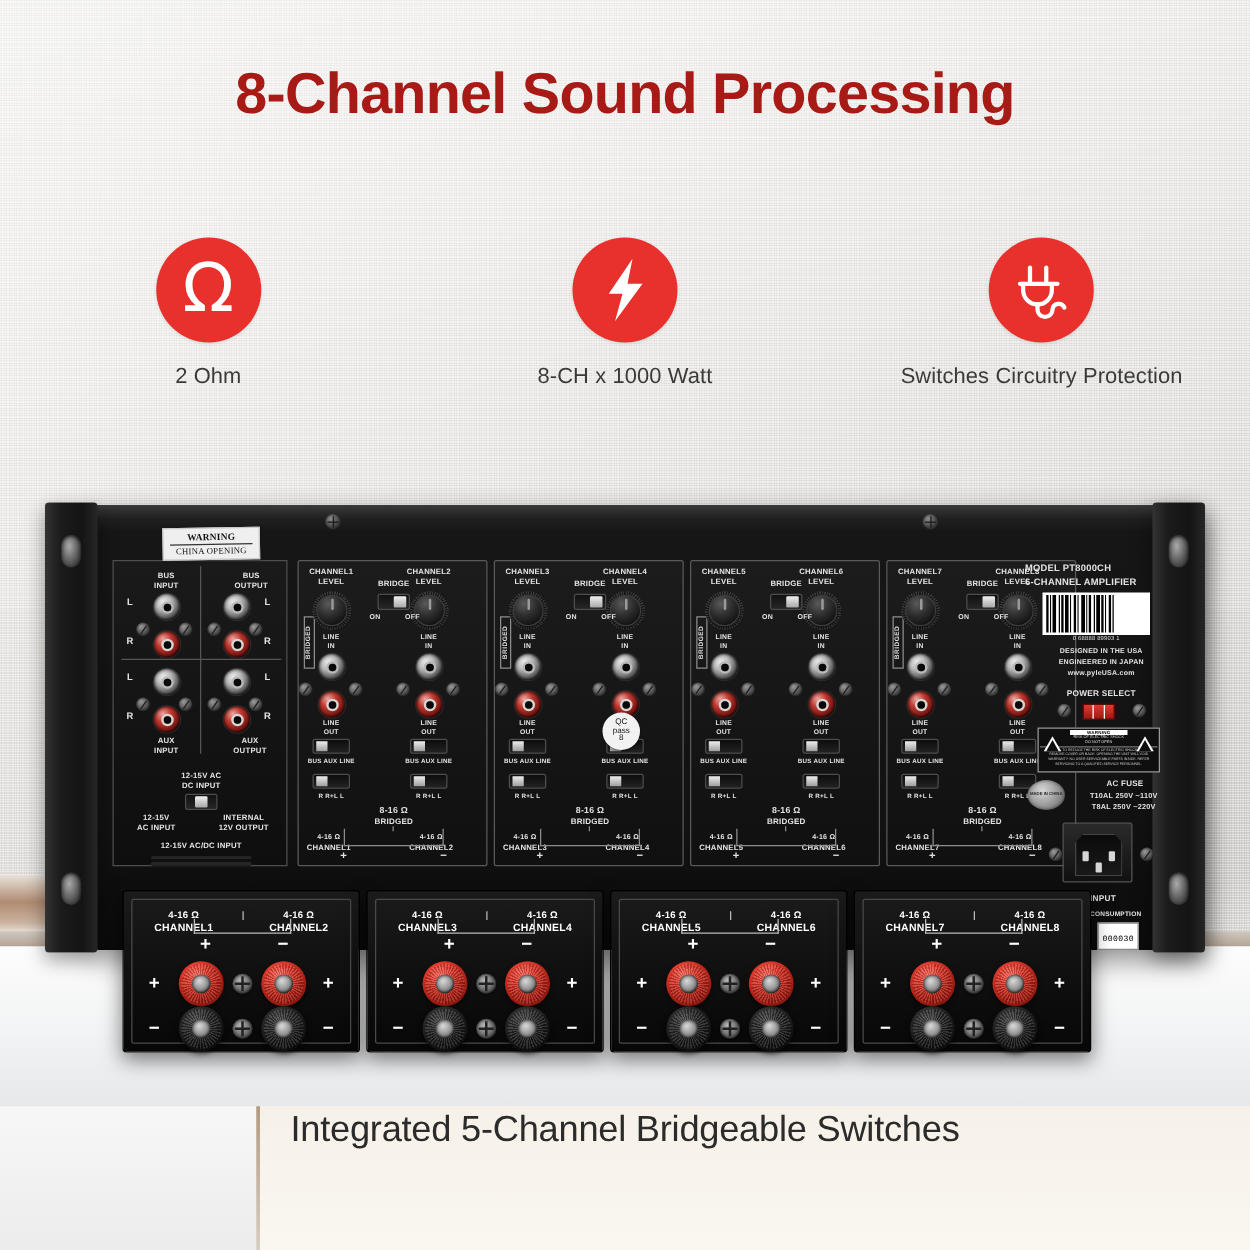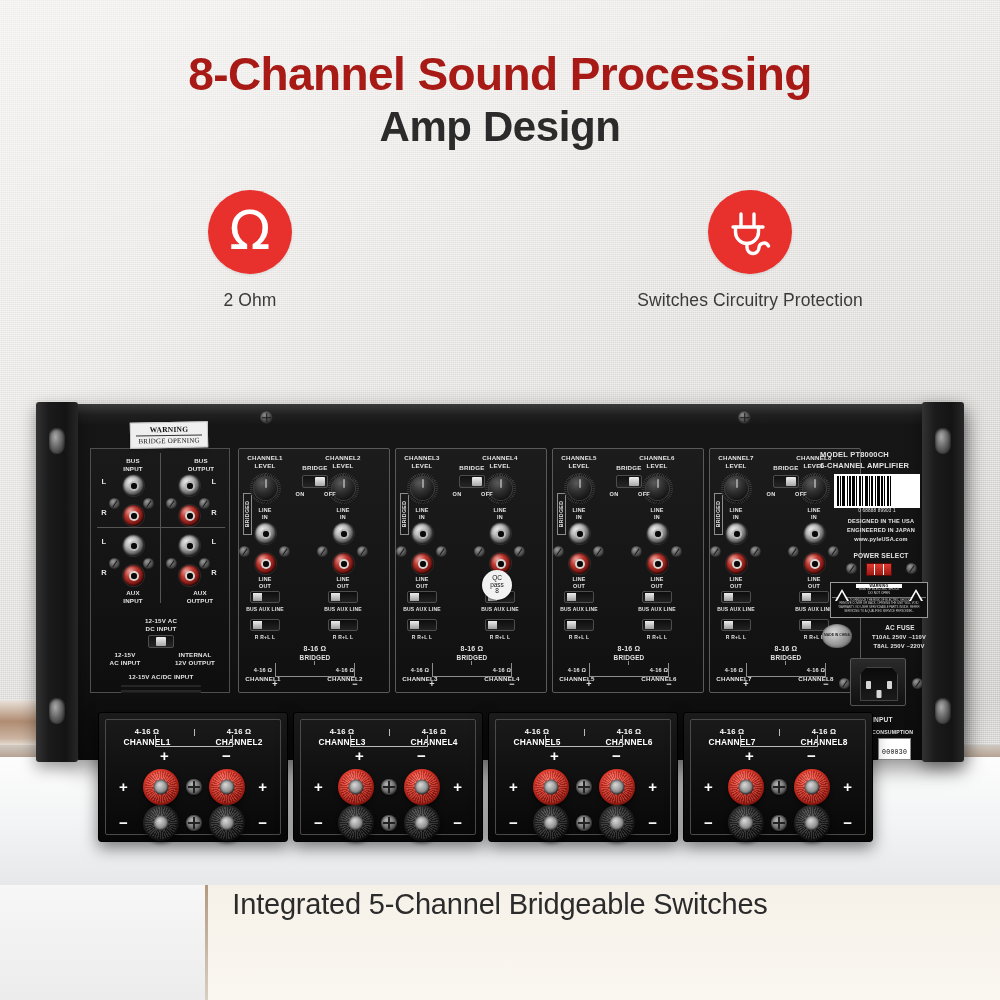--- a/index.html
+++ b/index.html
@@ -259,32 +259,39 @@
   .vent{ position:absolute; background:repeating-linear-gradient(180deg,#2c2c2c 0 2px,#101010 2px 5px);
          border-radius:1px; opacity:.8;}
 </style>
 </head>
 <body>
 
 <div class="texture"></div>
 
 <div class="headline">
   <span class="l1">8-Channel Sound Processing</span>
-  <span class="l2">Amp Design</span>
 </div>
 
 <div class="features">
 
   <div class="feature">
     <div class="fcircle">
       <span class="omega-glyph">Ω</span>
     </div>
     <div class="flabel">2 Ohm</div>
   </div>
 
+  <div class="feature">
+    <div class="fcircle">
+      <svg width="46" height="54" viewBox="0 0 46 54" aria-hidden="true">
+        <polygon points="29,2 10,30 21,30 15,52 37,22 25,22" fill="#ffffff"></polygon>
+      </svg>
+    </div>
+    <div class="flabel">8-CH x 1000 Watt</div>
+  </div>
 
   <div class="feature">
     <div class="fcircle">
       <svg width="52" height="52" viewBox="0 0 52 52" aria-hidden="true">
         <g stroke="#ffffff" stroke-width="3.4" fill="none" stroke-linecap="round">
           <line x1="17" y1="8" x2="17" y2="20"></line>
           <line x1="30" y1="8" x2="30" y2="20"></line>
           <line x1="9" y1="21" x2="39" y2="21"></line>
           <path d="M11.5 21 v5 a11.5 11.5 0 0 0 23 0 v-5"></path>
           <path d="M23 37.5 v4 a6 6 0 0 0 12 0 a5 5 0 0 1 9.5 -1.5"></path>
@@ -622,21 +629,21 @@
 
     <div class="qc-sticker" style="left:394px; top:150px;">
       <span>QC</span>
       <span>pass</span>
       <span>8</span>
     </div>
 
     <div class="warn-sticker">
       <span class="w1">WARNING</span>
       <div class="hr"></div>
-      <span>BRIDGE OPENING</span>
+      <span>CHINA OPENING</span>
     </div>
 
     <div class="info-block">
       <div class="lbl" style="left:0; top:2px; width:120px; text-align:left; font-size:7.5px;">MODEL PT8000CH</div>
       <div class="lbl" style="left:0; top:13px; width:124px; text-align:left; font-size:7.5px;">6-CHANNEL AMPLIFIER</div>
 
       <div class="barcode" style="left:14px; top:26px; width:86px; height:34px;">
         <i style="width:2px"></i>
           <i style="width:1px;background:#fff"></i>
           <i style="width:1px"></i>

